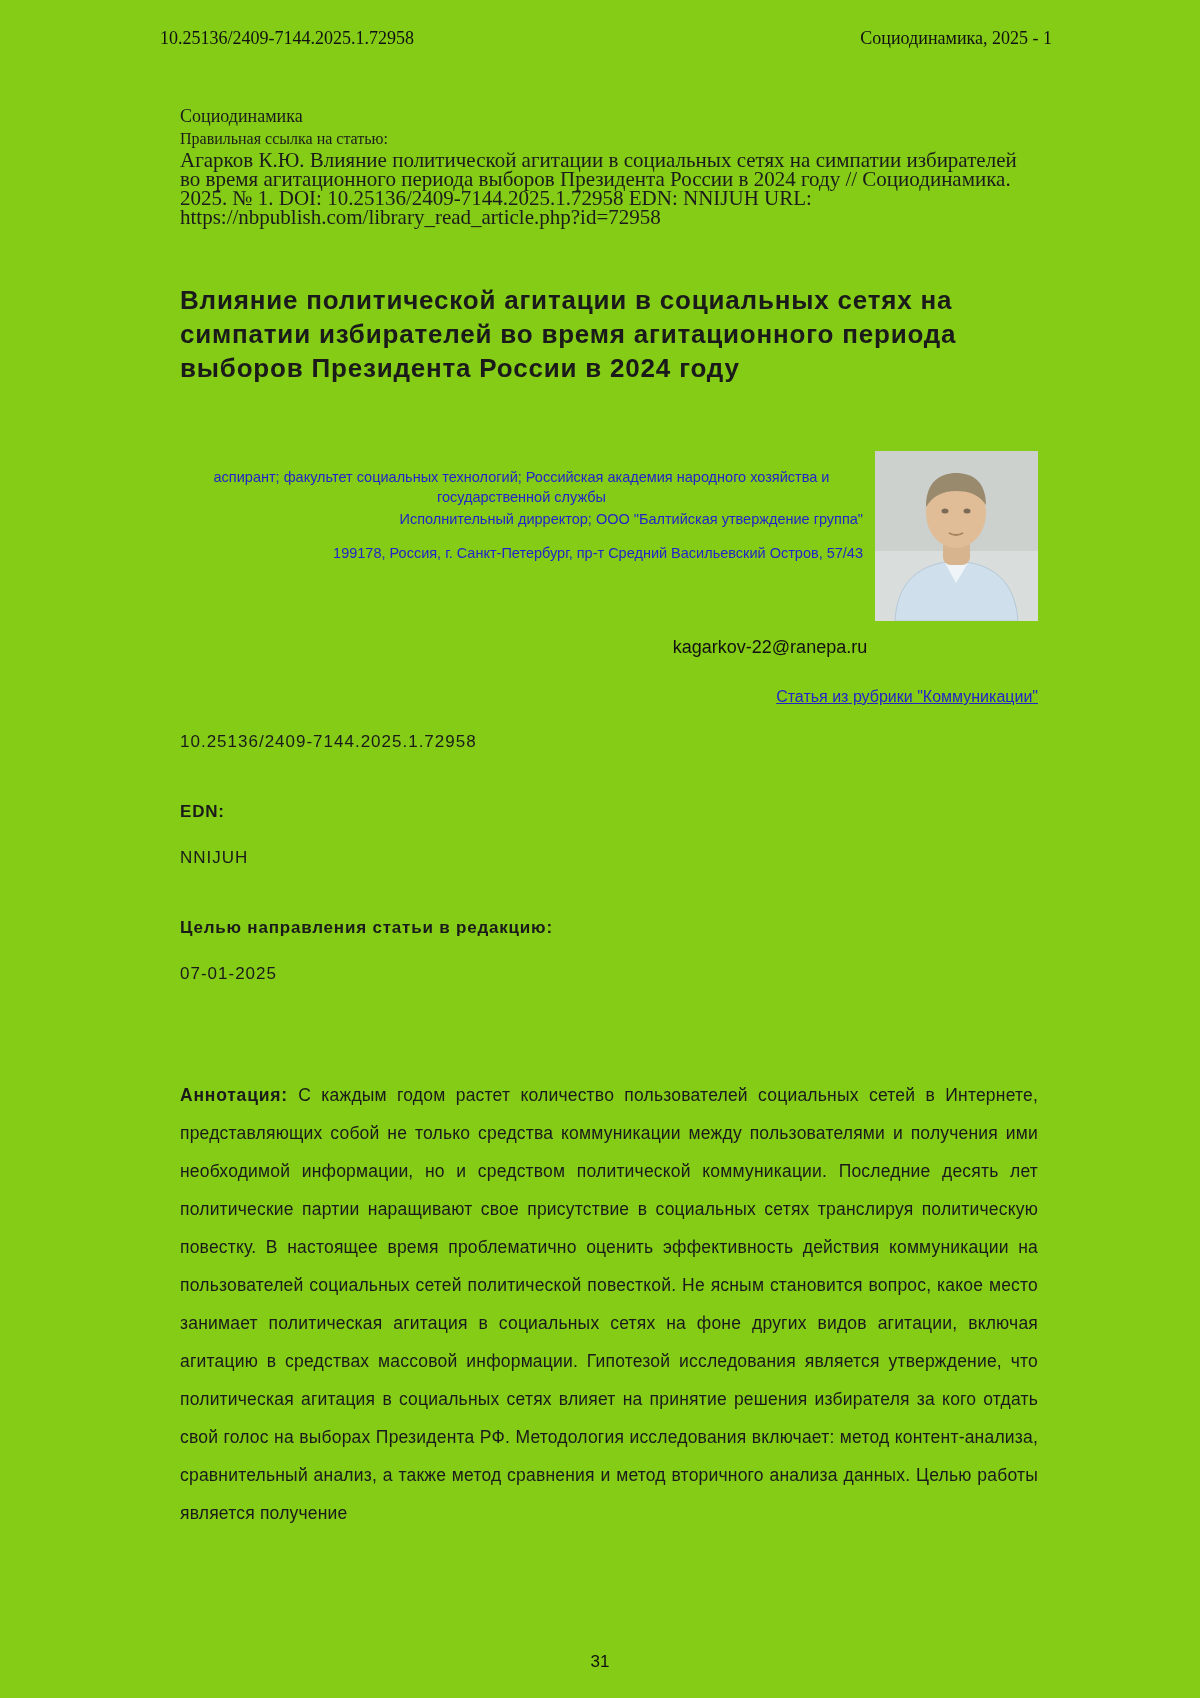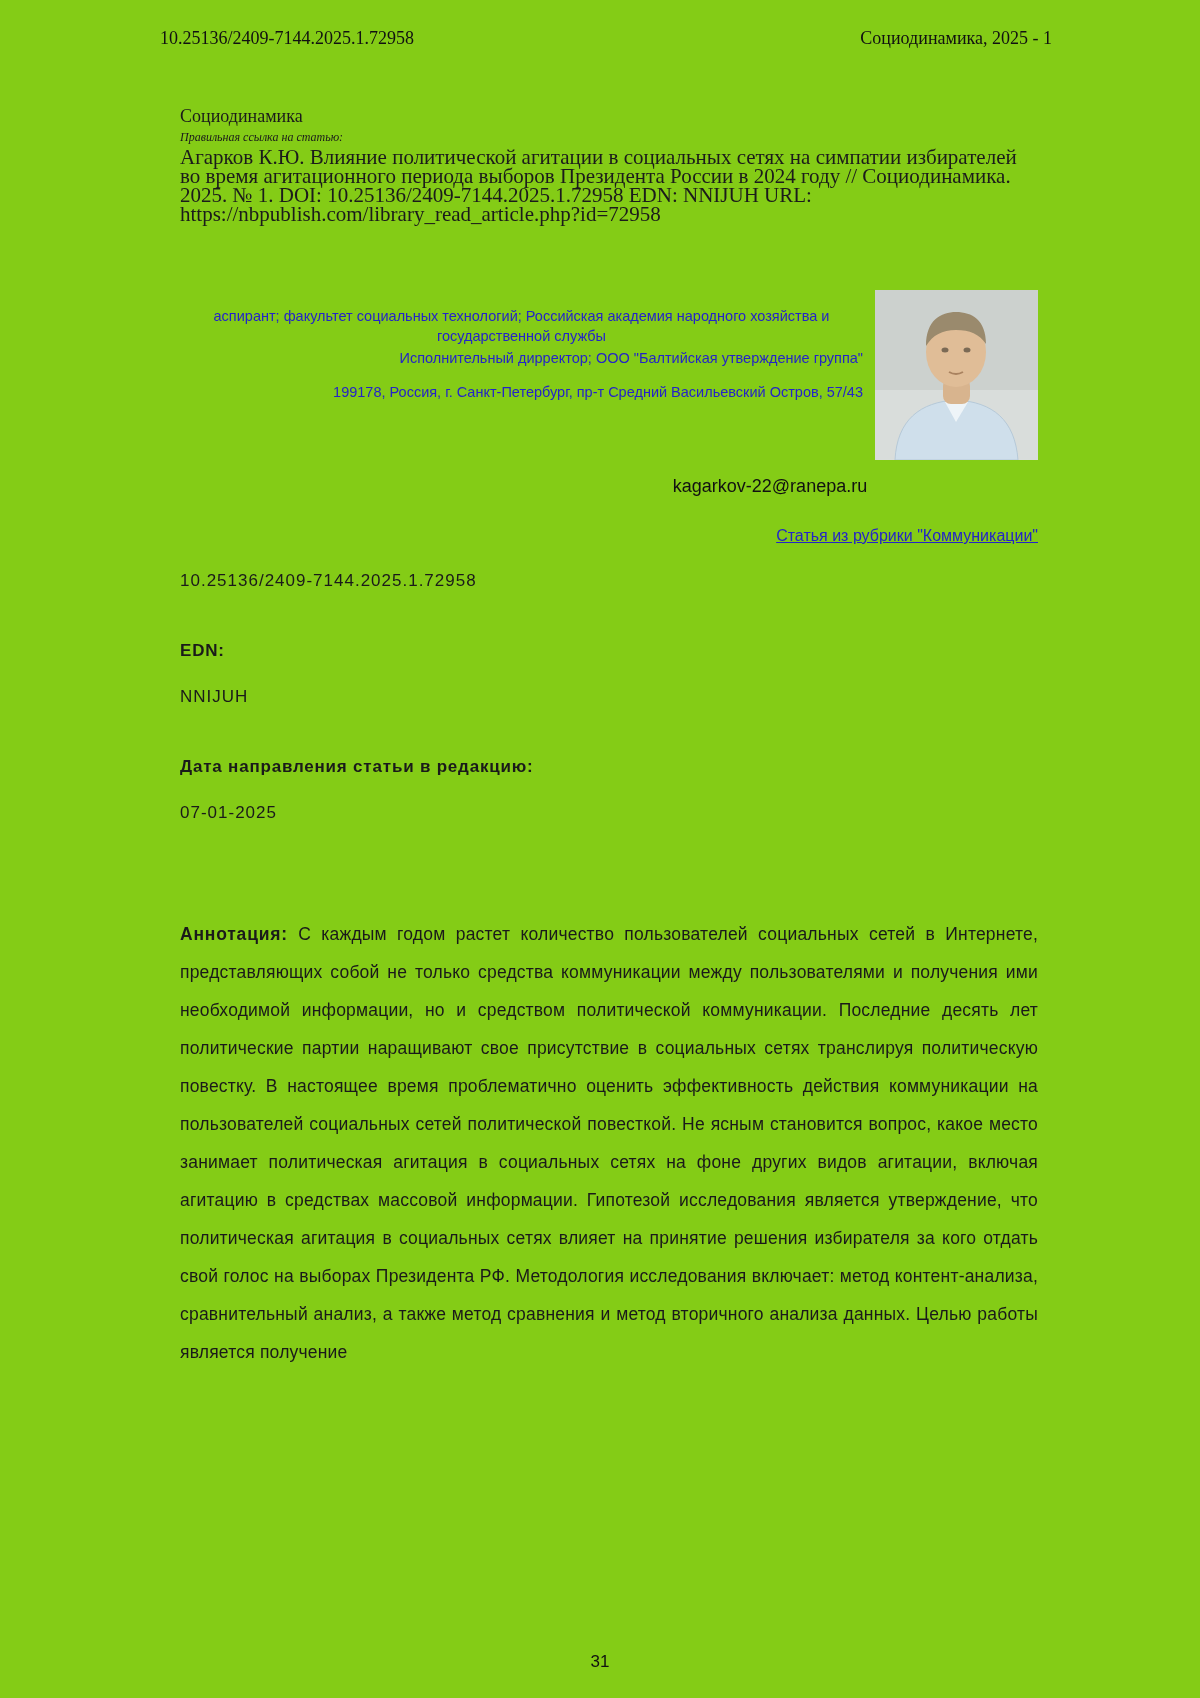--- a/index.html
+++ b/index.html
@@ -25,21 +25,21 @@
     font-size: 18px;
     font-family: "Liberation Serif", serif;
     color: #111;
   }
 
   .content {
     padding: 106px 162px 0 180px;
   }
 
   .journal-name { font-size: 18px; margin-bottom: 3px; }
-  .citation-label { font-size: 12px; font-style: italic; margin-bottom: 3px; }
+  .citation-label { font-size: 16px; margin-bottom: 3px; }
   .citation-text { font-size: 21px; line-height: 19px; margin: 0; }
 
   .article-title {
     margin: 56px 0 0 0;
     font-family: "Liberation Sans", sans-serif;
     font-weight: bold;
     font-size: 26px;
     line-height: 34px;
     letter-spacing: 0.8px;
     color: #1a1a1a;
@@ -138,20 +138,21 @@
     <span>10.25136/2409-7144.2025.1.72958</span>
     <span>Социодинамика, 2025 - 1</span>
   </div>
 
   <div class="content">
 
     <div class="journal-name">Социодинамика</div>
     <div class="citation-label">Правильная ссылка на статью:</div>
     <p class="citation-text">Агарков К.Ю. Влияние политической агитации в социальных сетях на симпатии избирателей во время агитационного периода выборов Президента России в 2024 году // Социодинамика. 2025. № 1. DOI: 10.25136/2409-7144.2025.1.72958 EDN: NNIJUH URL: https://nbpublish.com/library_read_article.php?id=72958</p>
 
+    <h1 class="article-title">Влияние политической агитации в социальных сетях на симпатии избирателей во время агитационного периода выборов Президента России в 2024 году</h1>
 
     <div class="author-section">
       <div class="author-info">
         <div class="author-affiliation">аспирант; факультет социальных технологий; Российская академия народного хозяйства и государственной службы</div>
         <div class="author-role">Исполнительный дирректор; ООО "Балтийская утверждение группа"</div>
         <div class="author-address">199178, Россия, г. Санкт-Петербург, пр-т Средний Васильевский Остров, 57/43</div>
       </div>
       <div class="author-photo">
         <svg width="163" height="170" viewBox="0 0 163 170" xmlns="http://www.w3.org/2000/svg">
           <rect x="0" y="0" width="163" height="170" fill="#ccd1ce"></rect>
@@ -177,21 +178,21 @@
 
     <div class="rubric-row">
       <a class="rubric-link">Статья из рубрики "Коммуникации"</a>
     </div>
 
     <div class="meta-value">10.25136/2409-7144.2025.1.72958</div>
 
     <div class="meta-label">EDN:</div>
     <div class="meta-value">NNIJUH</div>
 
-    <div class="meta-label">Дата направления статьи в редакцию:</div>
+    <div class="meta-label">Целью направления статьи в редакцию:</div>
     <div class="meta-value">07-01-2025</div>
 
     <p class="abstract"><b>Аннотация:</b> <span>С каждым годом растет количество пользователей социальных сетей в Интернете, представляющих собой не только средства коммуникации между пользователями и получения ими необходимой информации, но и средством политической коммуникации. Последние десять лет политические партии наращивают свое присутствие в социальных сетях транслируя политическую повестку. В настоящее время проблематично оценить эффективность действия коммуникации на пользователей социальных сетей политической повесткой. Не ясным становится вопрос, какое место занимает политическая агитация в социальных сетях на фоне других видов агитации, включая агитацию в средствах массовой информации. Гипотезой исследования является утверждение, что политическая агитация в социальных сетях влияет на принятие решения избирателя за кого отдать свой голос на выборах Президента РФ. Методология исследования включает: метод контент-анализа, сравнительный анализ, а также метод сравнения и метод вторичного анализа данных. Целью работы является получение</span></p>
 
   </div>
 
   <div class="page-number">31</div>
 
 </div>
 

